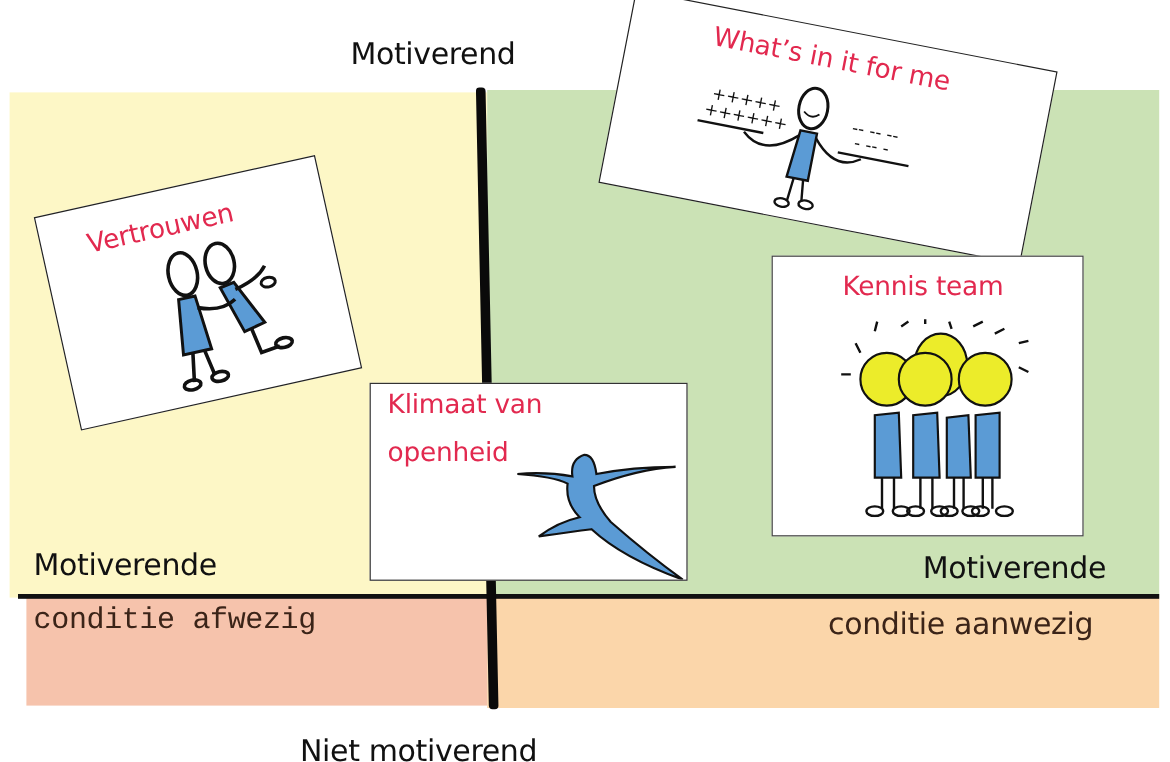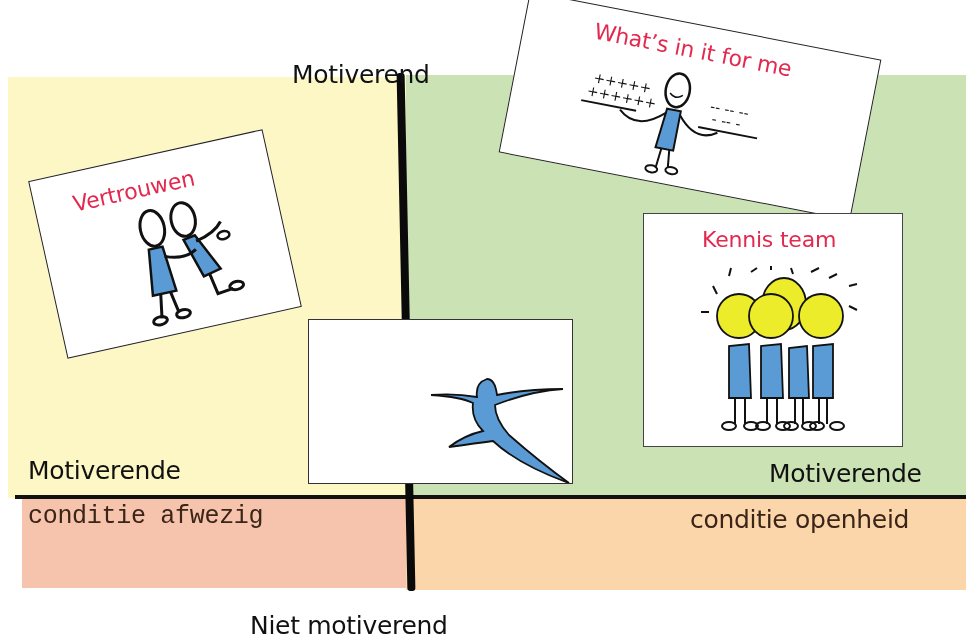--- a/index.html
+++ b/index.html
@@ -21,26 +21,26 @@
 <body>
 
 <div class="abs quad-tl"></div>
 <div class="abs quad-tr"></div>
 <div class="abs quad-bl"></div>
 <div class="abs quad-br"></div>
 
 <div class="abs axis-h"></div>
 <div class="abs axis-v"></div>
 
-<div class="abs lbl" style="left:292px;top:30px;margin-top:30px;">Motiverend</div>
+<div class="abs lbl" style="left:292px;top:30px;">Motiverend</div>
 <div class="abs lbl" style="left:250px;top:611px;">Niet motiverend</div>
 <div class="abs lbl" style="left:28px;top:456px;">Motiverende</div>
 <div class="abs lbl lbl-brown" style="left:28px;top:502px;font-family:Liberation Mono, monospace;">conditie afwezig</div>
 <div class="abs lbl" style="left:769px;top:459px;">Motiverende</div>
-<div class="abs lbl lbl-brown" style="left:690px;top:505px;">conditie openheid</div>
+<div class="abs lbl lbl-brown" style="left:690px;top:505px;">conditie aanwezig</div>
 
 <div class="abs card" style="left:45px;top:153px;width:240px;height:182px;transform:rotate(-12.5deg);transform-origin:center;">
   <div class="abs card-title" style="left:38px;top:18px;">Vertrouwen</div>
   <svg class="abs" style="left:80px;top:50px;" width="120" height="120" viewBox="0 0 120 120">
     <ellipse cx="30" cy="22" rx="12" ry="18" fill="none" stroke="#111" stroke-width="3"></ellipse>
     <ellipse cx="62" cy="20" rx="12" ry="17" fill="none" stroke="#111" stroke-width="3"></ellipse>
     <path d="M22 42 L16 88 L40 88 L36 42 Z" fill="#5b9bd5" stroke="#111" stroke-width="2.5"></path>
     <path d="M58 40 L70 80 L88 76 L70 38 Z" fill="#5b9bd5" stroke="#111" stroke-width="2.5"></path>
     <path d="M36 52 Q55 60 68 52" fill="none" stroke="#111" stroke-width="3"></path>
     <path d="M70 44 Q90 40 98 30" fill="none" stroke="#111" stroke-width="3"></path>
@@ -96,16 +96,18 @@
         <ellipse cx="84" cy="160" rx="7" ry="4"></ellipse>
       <ellipse cx="92" cy="160" rx="7" ry="4"></ellipse>
         <ellipse cx="110" cy="160" rx="7" ry="4"></ellipse>
       <ellipse cx="118" cy="160" rx="7" ry="4"></ellipse>
         <ellipse cx="138" cy="160" rx="7" ry="4"></ellipse>
     </g>
   </svg>
 </div>
 
 <div class="abs card" style="left:308px;top:319px;width:265px;height:165px;border-color:#333;">
+  <div class="abs card-title" style="left:14px;top:4px;">Klimaat van</div>
+  <div class="abs card-title" style="left:14px;top:44px;">openheid</div>
   <svg class="abs" style="left:122px;top:55px;" width="140" height="108" viewBox="0 0 140 108">
     <path d="M0 20 Q30 22 42 28 Q40 44 52 56 Q34 60 18 72 Q46 68 62 66 Q88 90 138 108 Q110 88 78 60 Q64 44 64 30 Q100 16 132 14 Q96 14 66 20 Q64 4 56 4 Q44 8 46 22 Q24 18 0 20 Z" fill="#5b9bd5" stroke="#111" stroke-width="1.8"></path>
   </svg>
 </div>
 
 </body></html>

